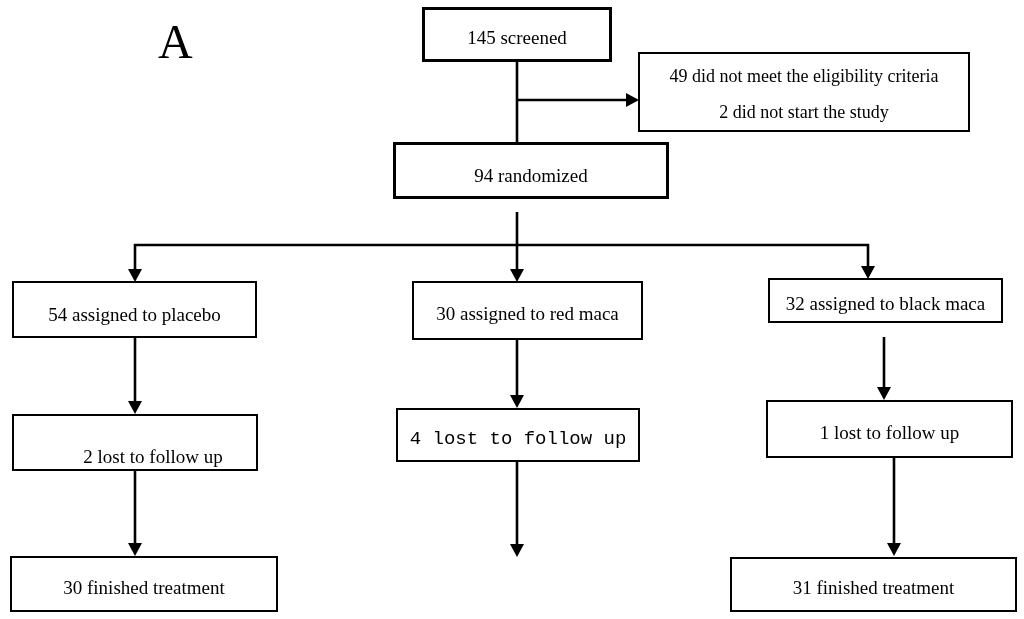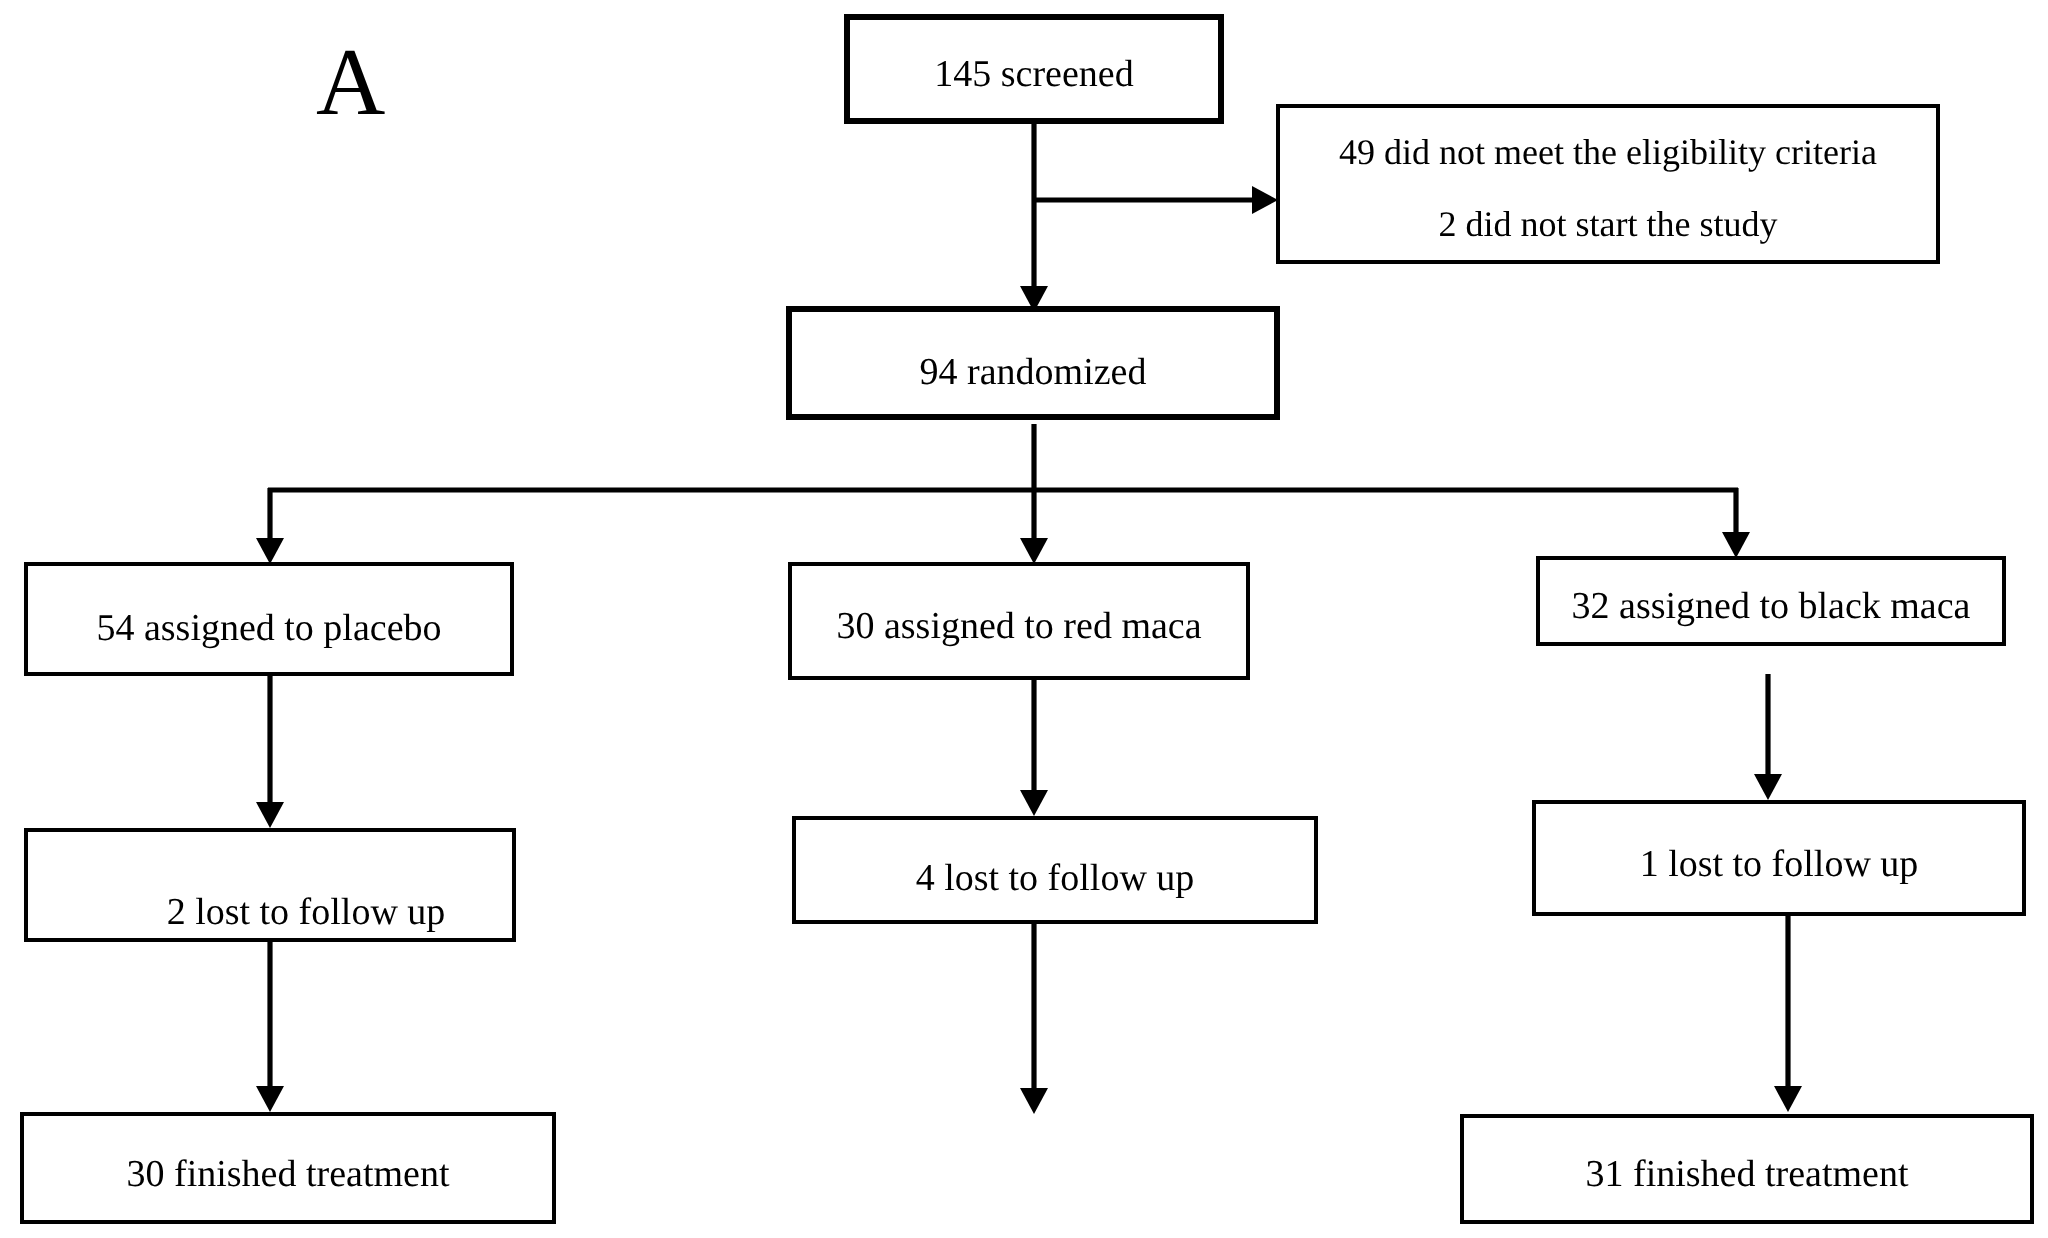--- a/index.html
+++ b/index.html
@@ -130,26 +130,26 @@
 
   <div class="panel-label">A</div>
 
   <div class="fbox thick low-sm" style="left:422px; top:7px; width:190px; height:55px;">145 screened</div>
 
   <div class="fbox two-line" style="left:638px; top:52px; width:332px; height:80px;">
     <span>49 did not meet the eligibility criteria</span>
     <span>2 did not start the study</span>
   </div>
 
-  <div class="fbox thick low" style="left:393px; top:153px; width:247px; height:57px;">94 randomized</div>
+  <div class="fbox thick low" style="left:393px; top:142px; width:276px; height:57px;">94 randomized</div>
 
   <div class="fbox low" style="left:12px; top:281px; width:245px; height:57px;">54 assigned to placebo</div>
-  <div class="fbox low-sm" style="left:394px; top:281px; width:231px; height:59px;">30 assigned to red maca</div>
+  <div class="fbox low-sm" style="left:412px; top:281px; width:231px; height:59px;">30 assigned to red maca</div>
   <div class="fbox low-sm" style="left:768px; top:278px; width:235px; height:45px;">32 assigned to black maca</div>
 
   <div class="fbox text-bottom" style="left:12px; top:414px; width:246px; height:57px;">2 lost to follow up</div>
-  <div class="fbox low" style="left:396px; top:408px; width:263px; height:54px;">4 lost to follow up</div>
+  <div class="fbox low" style="left:396px; top:408px; width:244px; height:54px;font-family:Liberation Mono, monospace;">4 lost to follow up</div>
   <div class="fbox low-sm" style="left:766px; top:400px; width:247px; height:58px;">1 lost to follow up</div>
 
   <div class="fbox low-sm" style="left:10px; top:556px; width:268px; height:56px;">30 finished treatment</div>
   <div class="fbox low-sm" style="left:730px; top:557px; width:287px; height:55px;">31 finished treatment</div>
 
 </div>
 
 </body></html>

